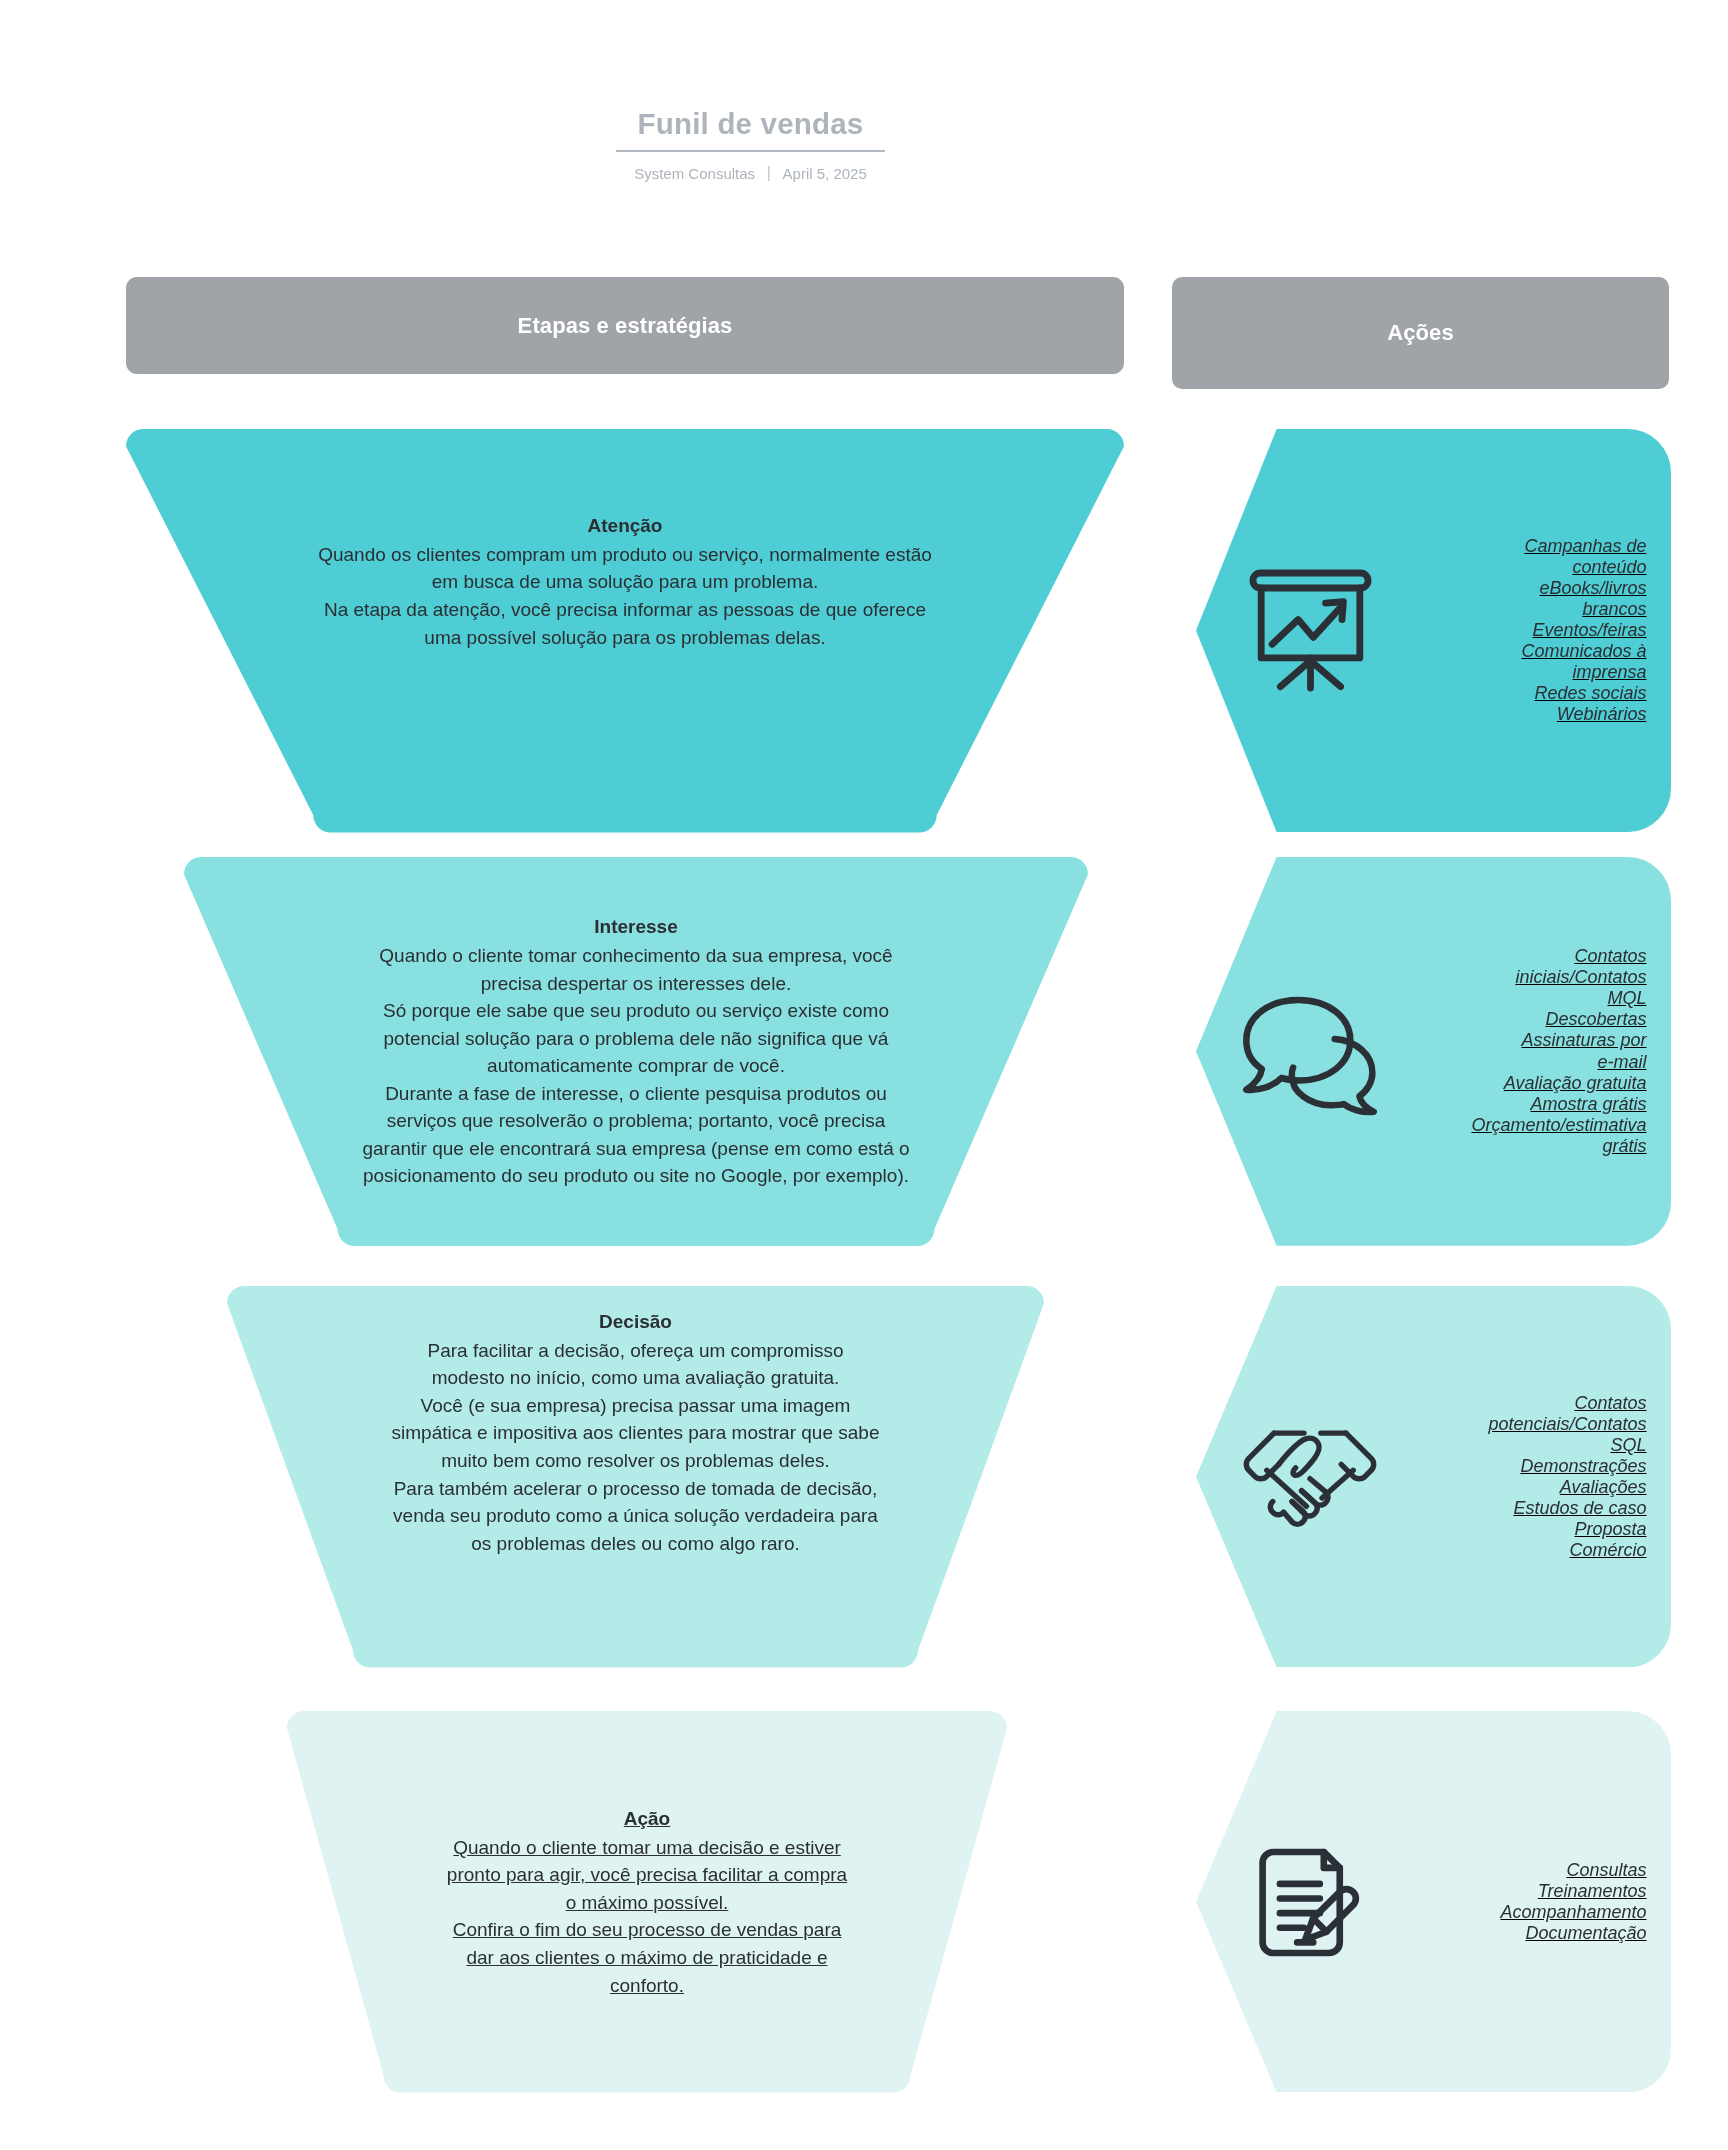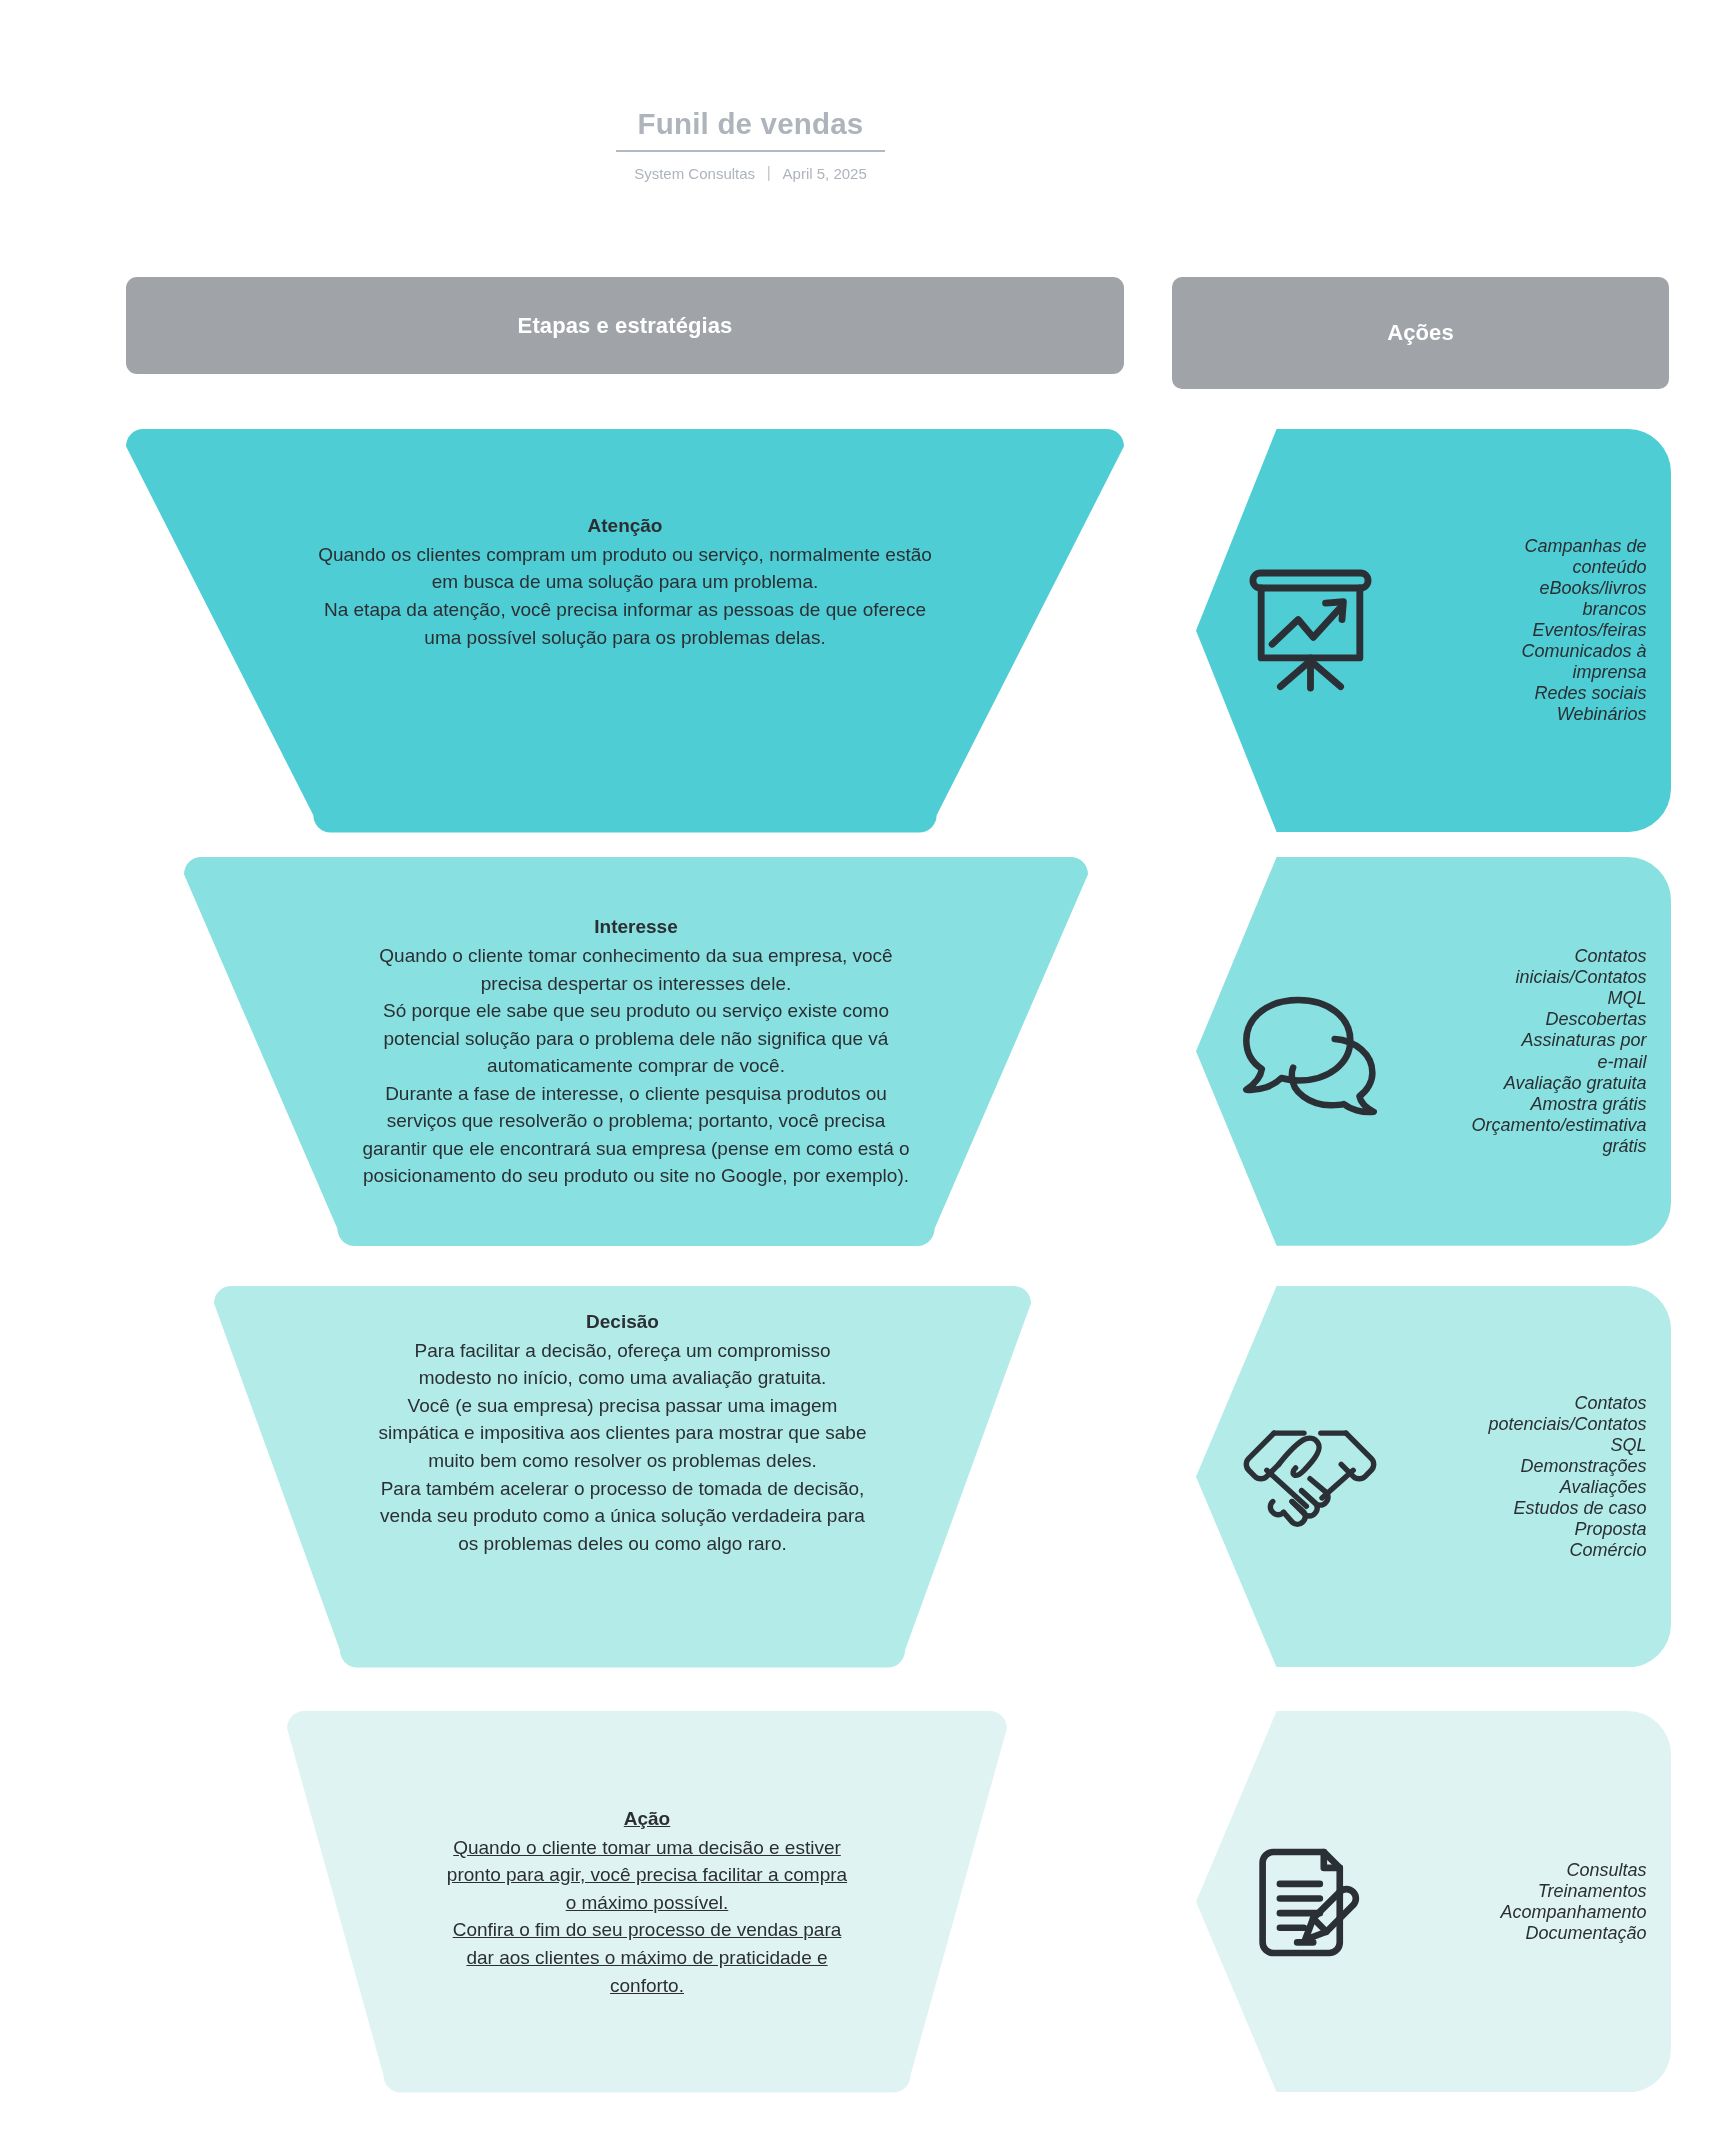--- a/index.html
+++ b/index.html
@@ -132,20 +132,21 @@
   }
   .action-inner {
     position: relative;
     z-index: 1;
     display: flex;
     align-items: center;
     width: 100%;
     height: 100%;
     box-sizing: border-box;
     padding: 0 24.5px 0 42px;
+    text-decoration: underline;
   }
   .action-icon {
     flex: 0 0 auto;
     width: 144px;
     display: flex;
     align-items: center;
     justify-content: center;
   }
   .action-list {
     flex: 1 1 auto;
@@ -257,21 +258,21 @@
 Avaliação gratuita
 Amostra grátis
 Orçamento/estimativa
 grátis</div>
     </div>
   </div>
 </div>
 
 <div class="funnel-row" style="top:1286px;height:382px;">
 
-  <div class="funnel-stage" style="left:214px;top:0;width:817px;height:293px;">
+  <div class="funnel-stage" style="left:227px;top:0;width:817px;height:293px;">
     <svg class="shape" viewBox="0 0 1135 530" preserveAspectRatio="none">
       <path d="M24,0 H1111 a24,24 0 0 1 24,24 L960,506 a24,24 0 0 1 -24,24 H199 a24,24 0 0 1 -24,-24 L0,24 A24,24 0 0 1 24,0 Z" fill="#b2ebe8"></path>
     </svg>
     <div class="stage-text">
       <div class="stage-title">Decisão</div>
       <div class="stage-body">Para facilitar a decisão, ofereça um compromisso
 modesto no início, como uma avaliação gratuita.
 Você (e sua empresa) precisa passar uma imagem
 simpática e impositiva aos clientes para mostrar que sabe
 muito bem como resolver os problemas deles.

